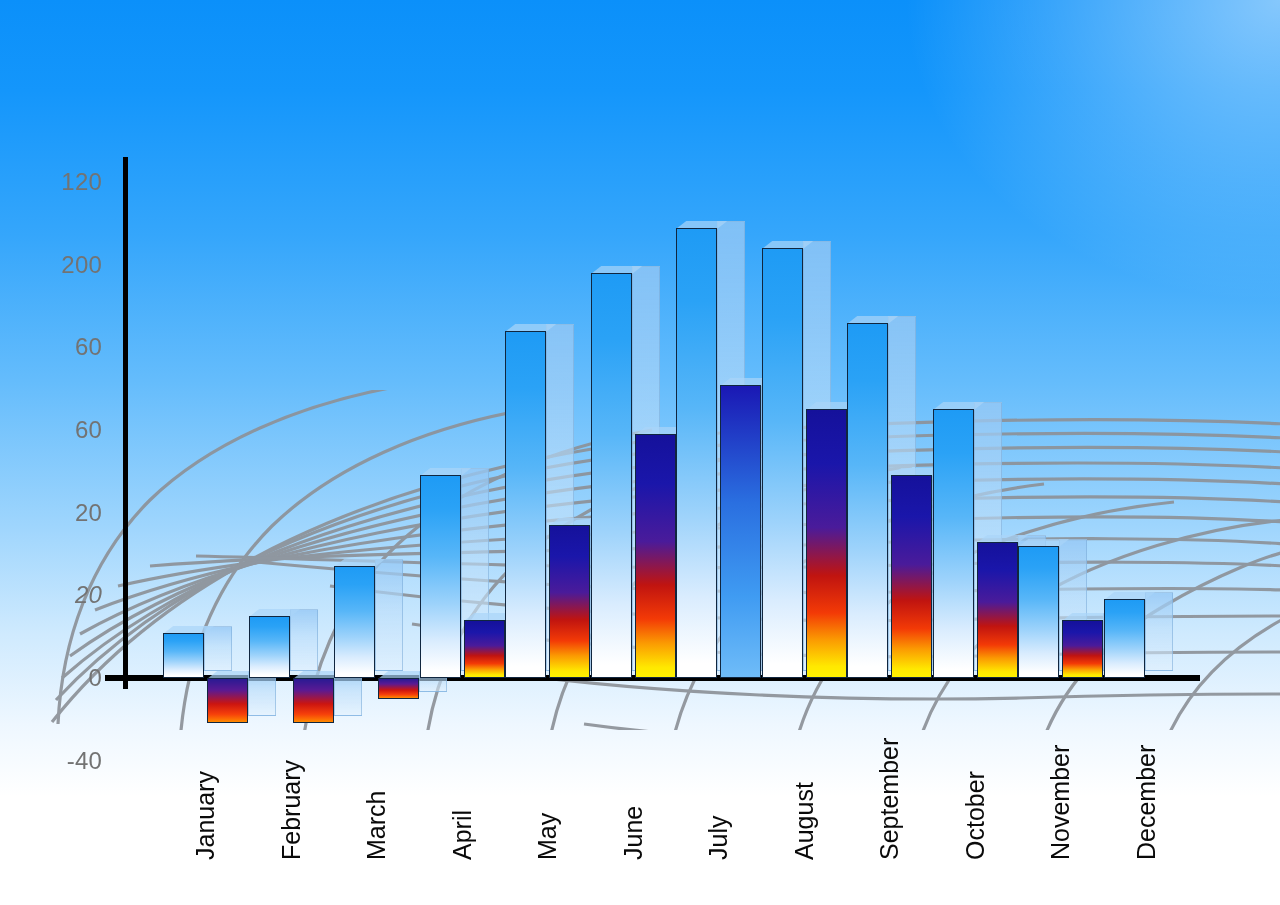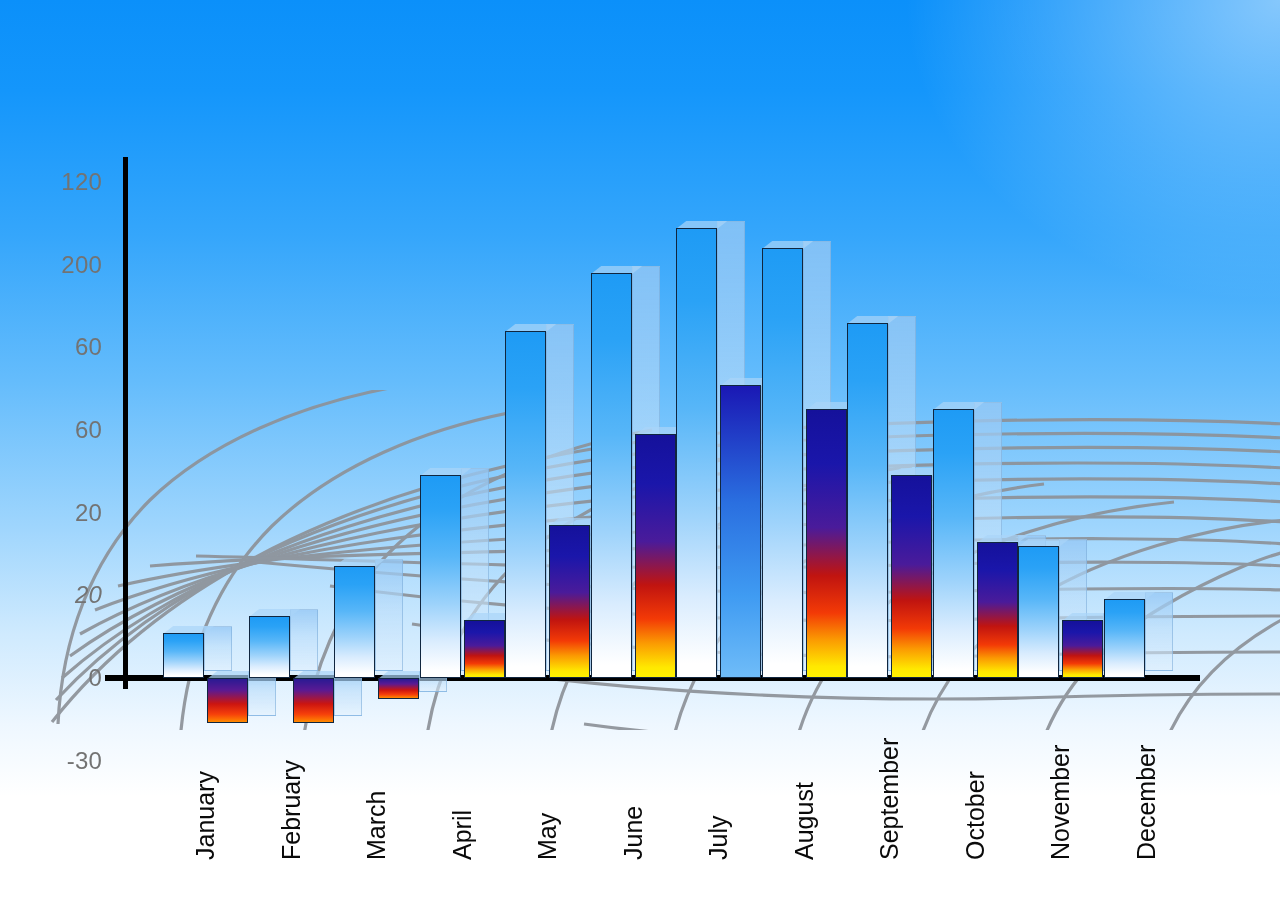--- a/index.html
+++ b/index.html
@@ -148,21 +148,21 @@
 
     <div id="yticks">
         <div class="ytick-label" style="top: 182.04px; left: 40px;">120</div>
         <div class="ytick-label" style="top: 264.7px; left: 40px;">200</div>
         <div class="ytick-label" style="top: 347.36px; left: 40px;">60</div>
         <div class="ytick-label" style="top: 430.02px; left: 40px;">60</div>
         <div class="ytick-label" style="top: 512.68px; left: 40px;">20</div>
         <div class="ytick-label" style="top: 595.34px; left: 40px; font-style: italic;">20</div>
         <div class="ytick-label" style="top: 678px; left: 40px;">0</div>
         <div class="ytick-mark" style="top: 678px;"></div>
-        <div class="ytick-label" style="top: 760.66px; left: 40px;">-30</div>
+        <div class="ytick-label" style="top: 760.66px; left: 40px;">-40</div>
       </div>
 
     <div id="bars">
         <div class="bar blue" style="left: 163px; top: 632.537px; width: 41px; height: 45.463px;">
           <div class="side" style="left: 41px;"></div>
           <div class="topcap"></div>
           <div class="face"></div>
         </div>
         <div class="bar flame short" style="left: 207px; top: 678px; width: 41px; height: 45.463px;">
           <div class="side" style="left: 41px;"></div>

